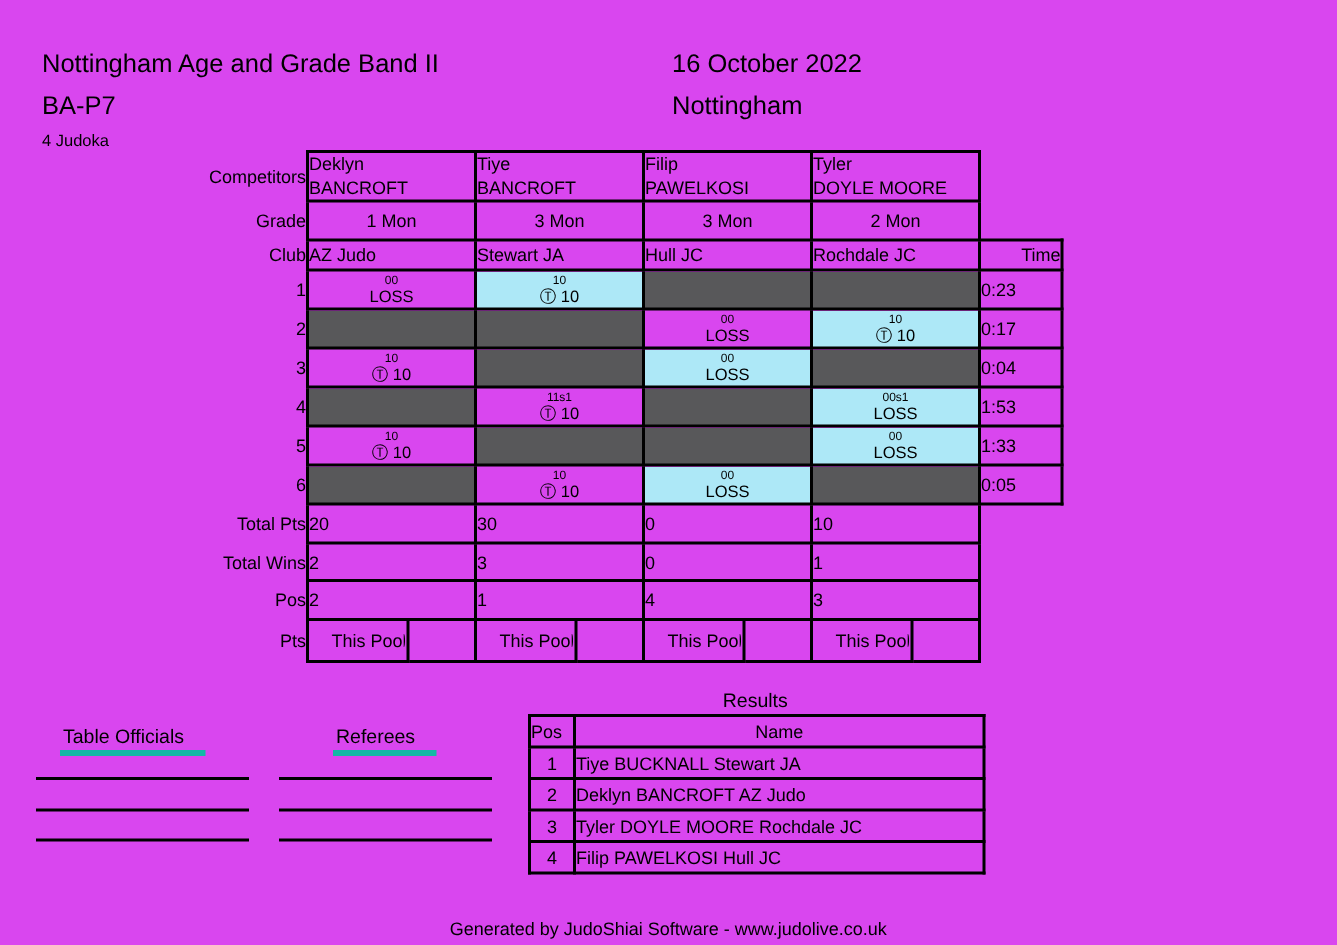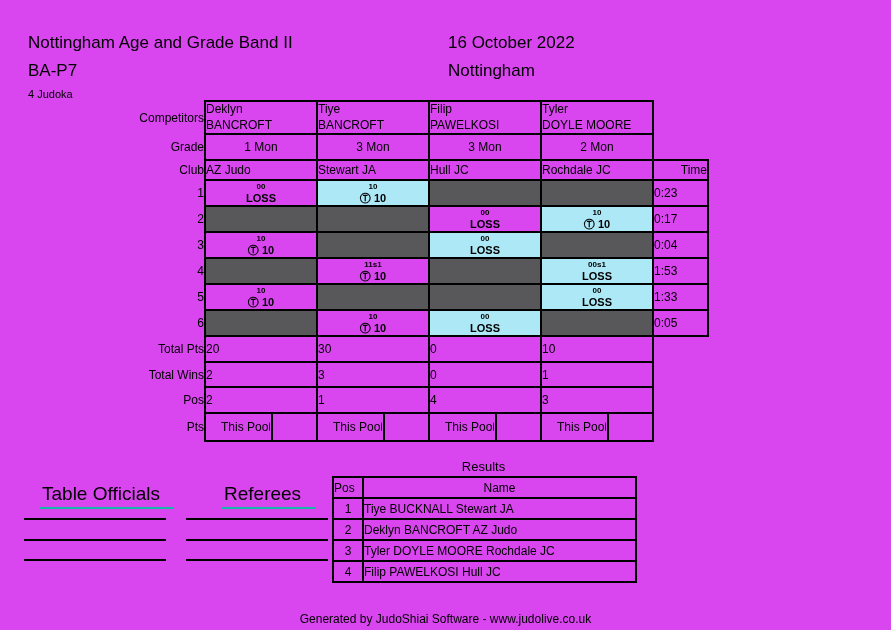--- a/index.html
+++ b/index.html
@@ -30,40 +30,40 @@
   #pool-table{position:absolute;left:130px;top:100px;}
   #pool-table td{padding:0;vertical-align:middle;font-size:12px;overflow:hidden;}
   td.lbl{border:none;text-align:right;padding-right:7px;font-size:11px;white-space:nowrap;}
   td.cell{border:2px solid #000;}
   td.nob{border:none;}
   td.comp{text-align:left;padding:1px 0 1px 4px;font-size:10.5px;line-height:1.3;vertical-align:top;}
   td.grade{text-align:center;font-size:12px;}
   td.club{text-align:left;padding-left:4px;font-size:8px;}
   td.timeh{text-align:right;padding-left:4px;font-size:11px;}
   td.dark{background:var(--dark);}
-  td.match{text-align:center;font-weight:bold;}
+  td.match{text-align:center;}
   td.match.hl{background:var(--cyan);}
   .score-top{font-size:8px;line-height:9px;padding-top:1px;}
   .score-main{font-size:11px;line-height:14px;}
   td.time{text-align:left;padding-left:4px;font-size:12px;}
   td.val{font-size:12px;}
   td.thispool{font-size:10px;padding-left:4px;text-align:right;border-radius:13px;}
 
   
-  #results{position:absolute;left:332px;top:459px;width:303px;}
+  #results{position:absolute;left:352px;top:459px;width:303px;}
   #results-title{text-align:center;font-size:13px;margin:0 0 2px 0;}
   #results-table{width:303px;}
   #results-table th,#results-table td{border:2px solid #000;padding:0;font-size:12px;font-weight:normal;height:19px;vertical-align:middle;}
   th.rpos-h{text-align:left;padding-left:6px;}
   th.rname-h{text-align:center;}
   td.rpos{text-align:center;}
   td.rname{text-align:left;padding-left:7px;}
 
   
-  .off-head{position:absolute;font-size:19px;border-bottom:2px solid #14b8a6;padding:0 14px 2px 2px;}
+  .off-head{position:absolute;font-size:13px;border-bottom:4px solid #14b8a6;padding:0 14px 2px 2px;}
   #tbl-off-head{left:40px;top:483px;}
   #ref-head{left:222px;top:483px;}
   .sig-line{position:absolute;width:142px;border-top:2px solid #000;height:0;}
 
   
   .footer{position:absolute;left:0;top:612px;width:891px;text-align:center;font-size:12px;}
 </style>
 </head>
 <body>
 

